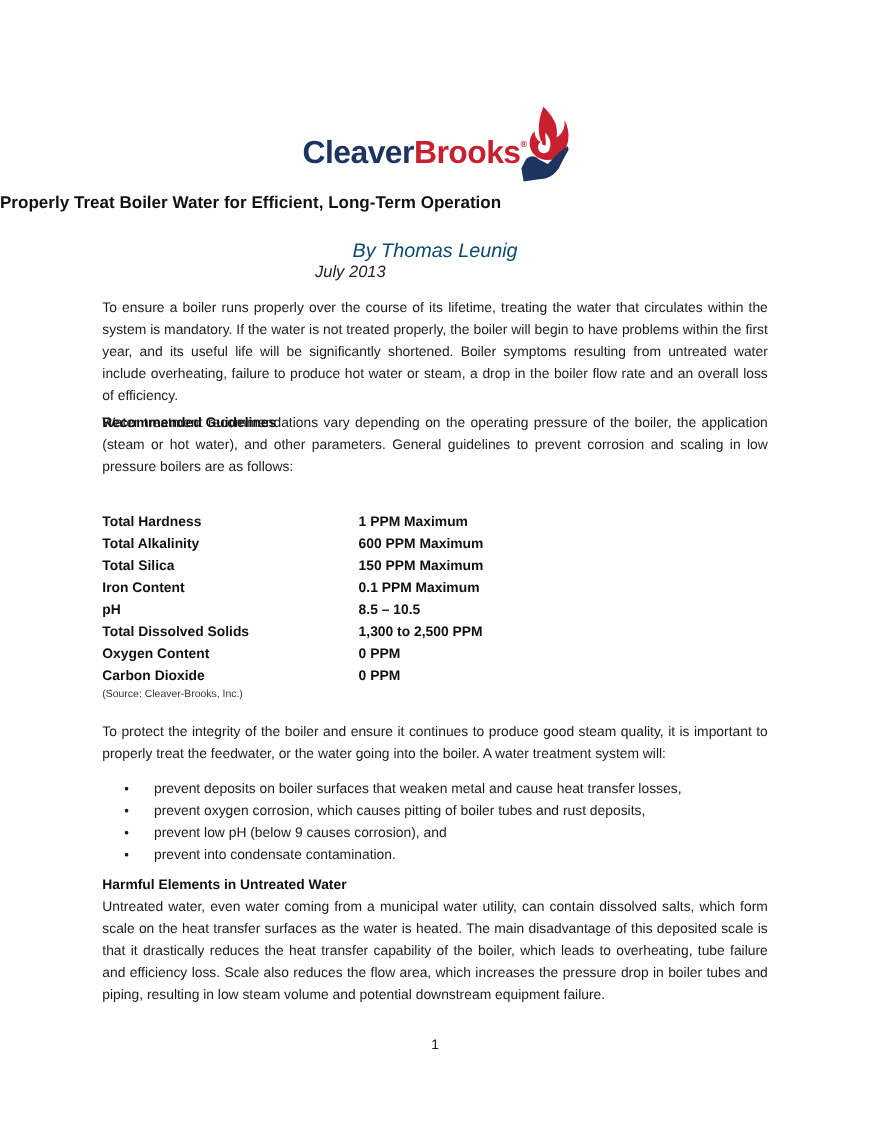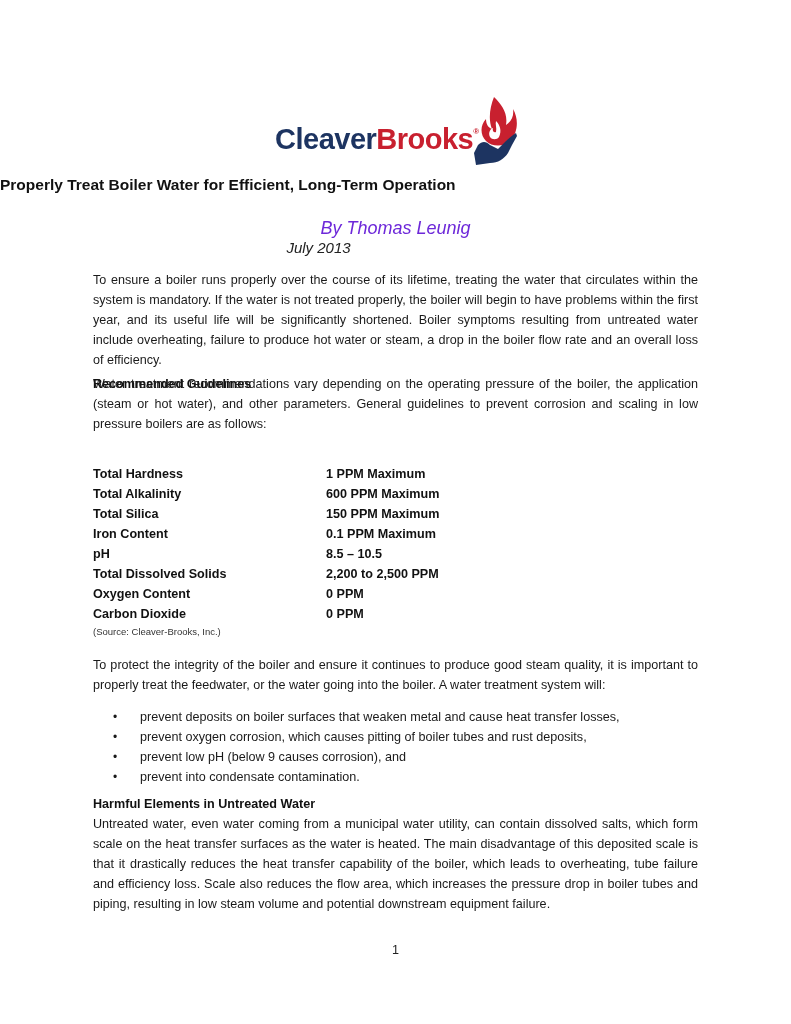--- a/index.html
+++ b/index.html
@@ -9,21 +9,21 @@
   .logo { position: absolute; left: 275px; top: 95px; width: 250px; height: 75px; text-decoration: underline; }
   .logo-text { position: absolute; left: 0; top: 28px; font-family: "Liberation Sans", sans-serif;
                font-weight: bold; font-size: 29px; letter-spacing: -0.5px; white-space: nowrap; }
   .logo-text .c1 { color: #1d3461; }
   .logo-text .c2 { color: #c8202f; }
   .logo-text .reg { color: #c8202f; font-size: 8px; vertical-align: top; position: relative; top: 4px; }
   .logo-mark { position: absolute; left: 197px; top: 0; width: 48px; height: 72px; }
   .title { position: absolute; left: 0; width: 791px; top: 176px; text-align: left;
            font-weight: bold; font-size: 15.5px; color: #111; }
   .author { position: absolute; left: 0; width: 791px; top: 218px; text-align: center;
-            font-style: italic; font-size: 18px; color: #6d28d9; }
+            font-style: italic; font-size: 18px; color: #0c4a6e; }
   .date { position: absolute; left: 0; width: 637px; top: 239px; text-align: center;
           font-style: italic; font-size: 15px; color: #222; }
   .para { position: absolute; left: 93px; width: 605px; font-size: 12.6px; line-height: 20px;
           text-align: justify; color: #1a1a1a; }
   .heading { position: absolute; left: 93px; font-weight: bold; font-size: 12.6px; color: #111; }
   .spec-table { position: absolute; left: 93px; top: 464px; width: 400px; }
   .spec-row { height: 20px; display: flex; font-weight: bold; font-size: 12.6px; line-height: 20px; color: #111; }
   .spec-label { width: 233px; }
   .source { position: absolute; left: 93px; top: 626px; font-size: 9.5px; color: #333; }
   .bullets { position: absolute; left: 113px; top: 707px; width: 585px; list-style: none; margin: 0; padding: 0; }
@@ -72,21 +72,21 @@
     <div class="spec-row">
         <span class="spec-label">Iron Content</span>
         <span>0.1 PPM Maximum</span>
       </div>
     <div class="spec-row">
         <span class="spec-label">pH</span>
         <span>8.5 – 10.5</span>
       </div>
     <div class="spec-row">
         <span class="spec-label">Total Dissolved Solids</span>
-        <span>2,200 to 2,500 PPM</span>
+        <span>1,300 to 2,500 PPM</span>
       </div>
     <div class="spec-row">
         <span class="spec-label">Oxygen Content</span>
         <span>0 PPM</span>
       </div>
     <div class="spec-row">
         <span class="spec-label">Carbon Dioxide</span>
         <span>0 PPM</span>
       </div>
   </div>

